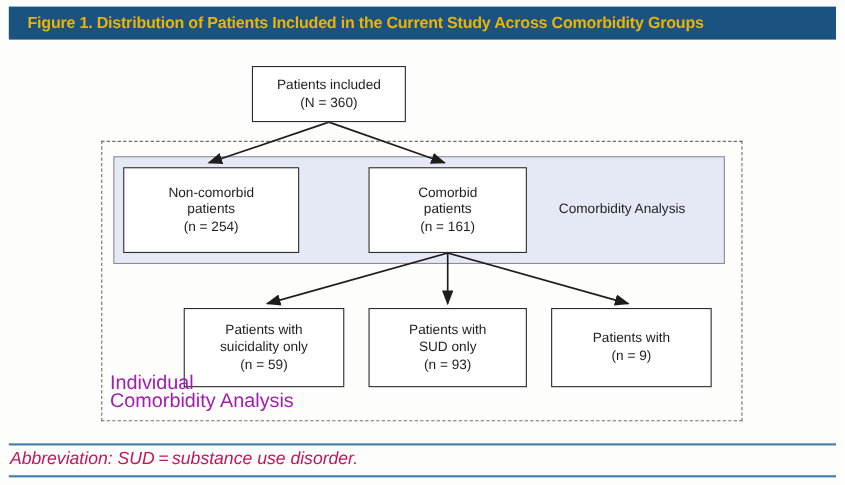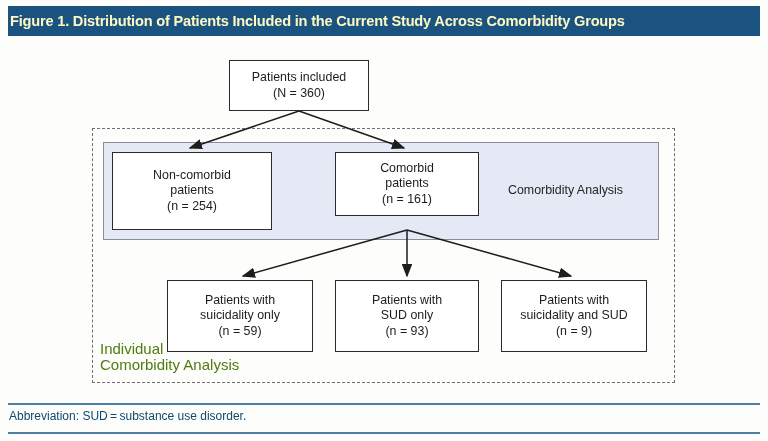--- a/index.html
+++ b/index.html
@@ -23,25 +23,25 @@
     position: absolute;
     left: 8px;
     top: 6px;
     width: 752px;
     height: 30px;
     background: #1b5380;
     display: flex;
     align-items: center;
   }
   .title-bar .title-text {
-    color: #fef9c3;
+    color: #eab308;
     font-size: 14.6px;
     font-weight: bold;
     letter-spacing: -0.2px;
-    padding-left: 2px;
+    padding-left: 17px;
     white-space: nowrap;
   }
 
   
   .canvas {
     position: absolute;
     left: 0;
     top: 36px;
     width: 768px;
     height: 365px;
@@ -79,22 +79,22 @@
     top: 92px;
     width: 583px;
     height: 255px;
     border: 1.6px dashed #6f6f6f;
     box-sizing: border-box;
   }
   .dashed-label {
     position: absolute;
     left: 100px;
     top: 305px;
-    font-size: 15px;
-    color: #4d7c0f;
+    font-size: 18px;
+    color: #a21caf;
     line-height: 15.5px;
     white-space: nowrap;
   }
 
   
   .node {
     position: absolute;
     background: #ffffff;
     border: 1.4px solid #2b2b2b;
     box-sizing: border-box;
@@ -104,42 +104,43 @@
     justify-content: center;
     text-align: center;
     font-size: 12.4px;
     color: #1d1d1d;
     line-height: 15.6px;
   }
   .node .line { display: block; white-space: nowrap; }
 
   #node-top        { left: 229px; top: 24px;  width: 140px; height: 51px; }
   #node-noncomorb  { left: 112px; top: 116px; width: 160px; height: 78px; }
-  #node-comorb     { left: 335px; top: 116px; width: 144px; height: 64px; }
+  #node-comorb     { left: 335px; top: 116px; width: 144px; height: 78px; }
   #node-suic       { left: 167px; top: 244px; width: 146px; height: 72px; }
   #node-sud        { left: 335px; top: 244px; width: 144px; height: 72px; }
   #node-both       { left: 501px; top: 244px; width: 146px; height: 72px; }
 
   
   .rule {
     position: absolute;
     left: 8px;
     width: 752px;
     height: 2px;
     background: #4a7fa8;
   }
   #rule-top    { top: 403px; }
   #rule-bottom { top: 432px; }
   .footer-text {
     position: absolute;
     left: 9px;
     top: 409px;
-    font-size: 12px;
-    color: #0c4a6e;
-    white-space: nowrap;
+    font-size: 16px;
+    color: #be185d;
+    white-space: nowrap;
+    font-style: italic;
   }
 </style>
 </head>
 <body>
 
 <div id="figure">
 
   <div class="title-bar">
     <span class="title-text">Figure 1. Distribution of Patients Included in the Current Study Across Comorbidity Groups</span>
   </div>
@@ -193,21 +194,20 @@
     </div>
 
     <div class="node" id="node-sud">
       <span class="line">Patients with</span>
       <span class="line">SUD only</span>
       <span class="line">(n = 93)</span>
     </div>
 
     <div class="node" id="node-both">
       <span class="line">Patients with</span>
-      <span class="line">suicidality and SUD</span>
       <span class="line">(n = 9)</span>
     </div>
 
     <div class="dashed-label">
       <span class="line">Individual</span><br>
       <span class="line">Comorbidity Analysis</span>
     </div>
 
   </div>
 

